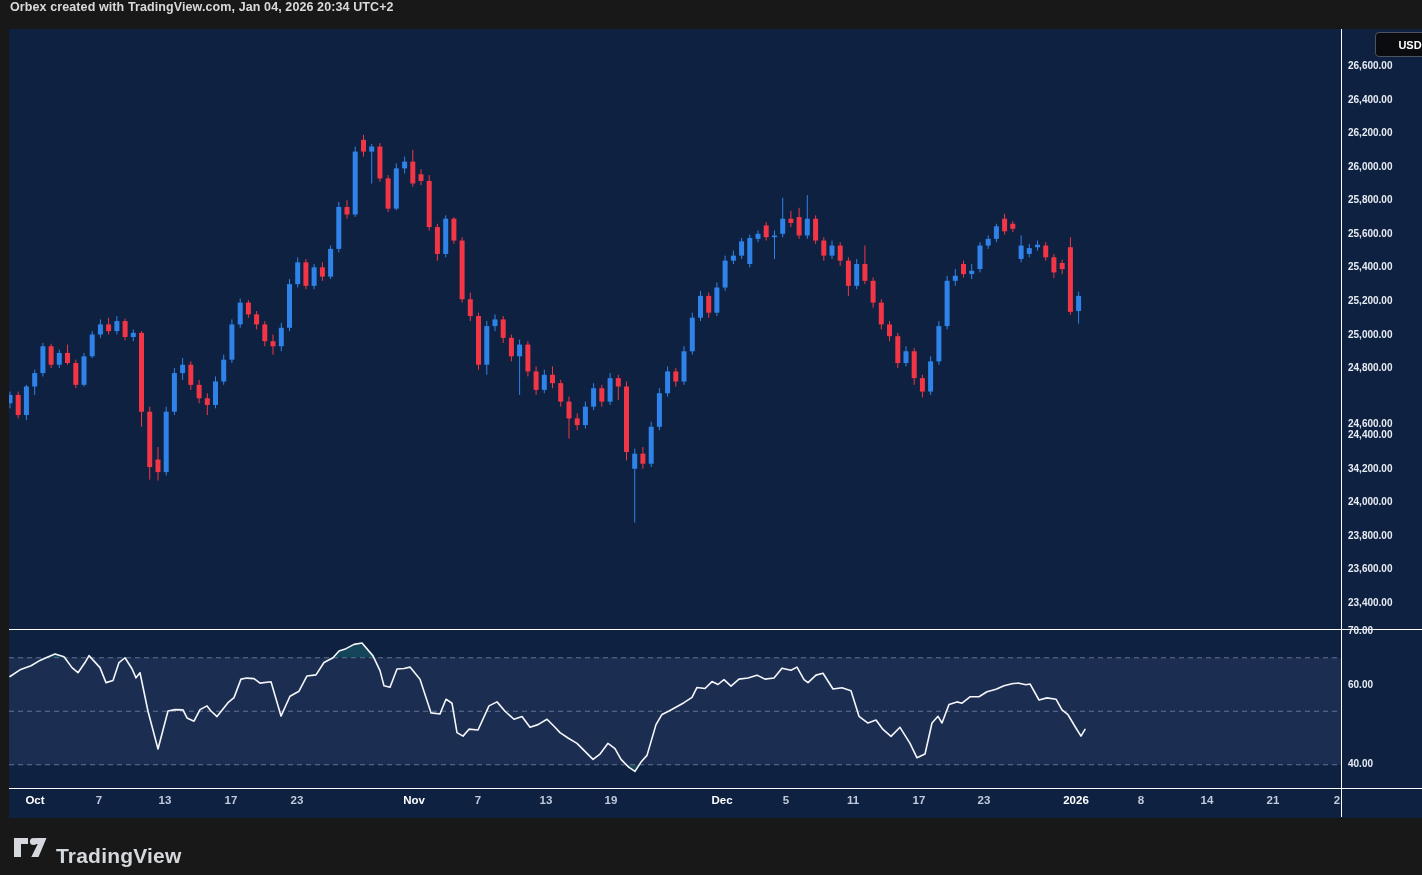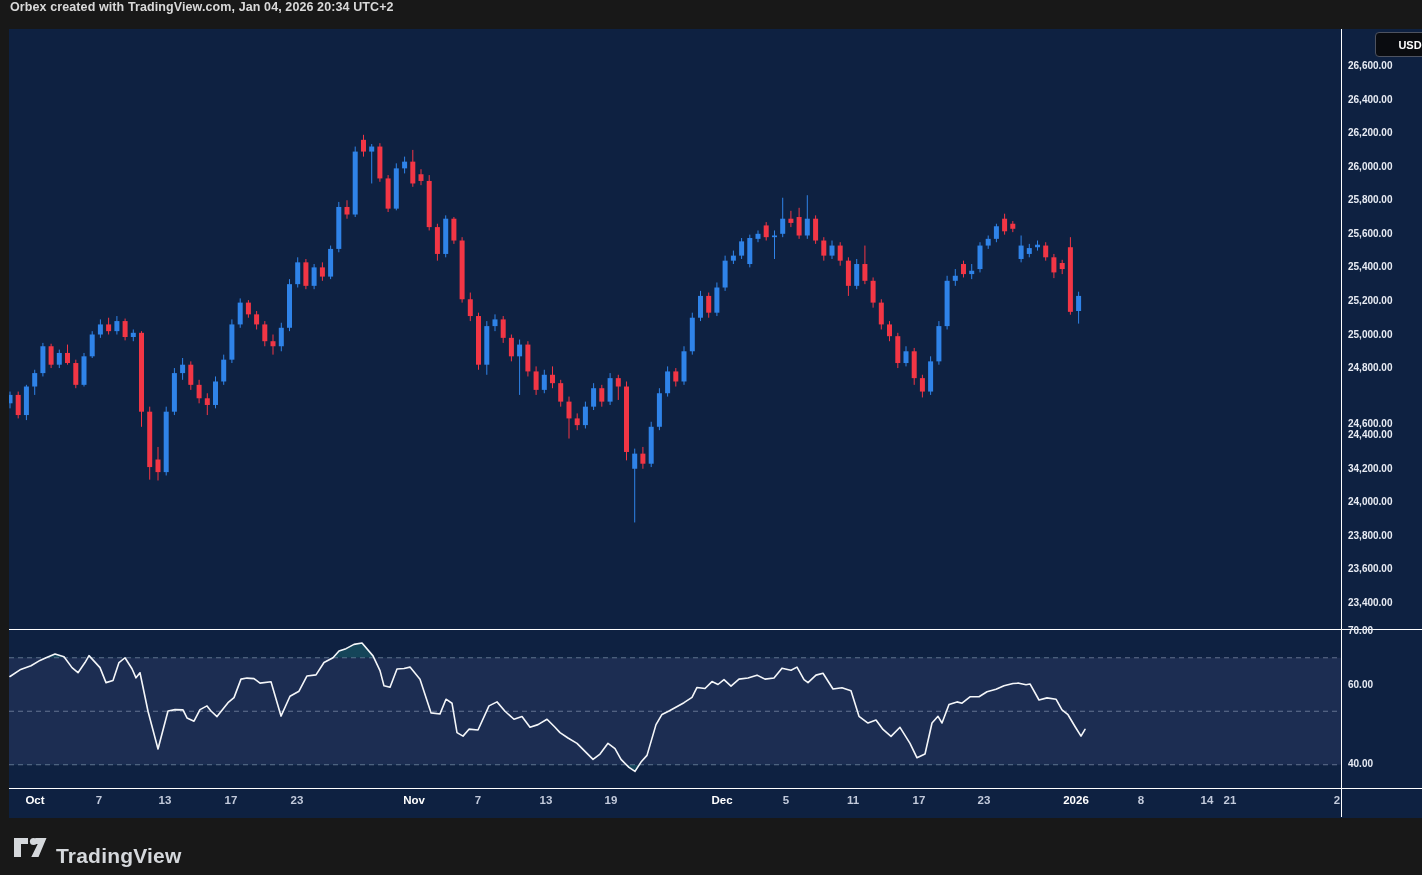--- a/index.html
+++ b/index.html
@@ -617,21 +617,21 @@
       <div class="time-label" style="left: 516px;">13</div>
       <div class="time-label" style="left: 581px;">19</div>
       <div class="time-label major" style="left: 692px;">Dec</div>
       <div class="time-label" style="left: 756px;">5</div>
       <div class="time-label" style="left: 823px;">11</div>
       <div class="time-label" style="left: 889px;">17</div>
       <div class="time-label" style="left: 954px;">23</div>
       <div class="time-label major" style="left: 1046px;">2026</div>
       <div class="time-label" style="left: 1111px;">8</div>
       <div class="time-label" style="left: 1177px;">14</div>
-      <div class="time-label" style="left: 1200px;">21</div>
+      <div class="time-label" style="left: 1243px;">21</div>
       <div class="time-label" style="left: 1307px;">2</div>
     </div>
   <div class="usd-box">USD</div>
 </div>
 
 <div class="footer">
   <div class="logo-wrap">
     <span>
       <svg width="34" height="26" viewBox="0 0 34 26">
         <g fill="#d5d8dc">

